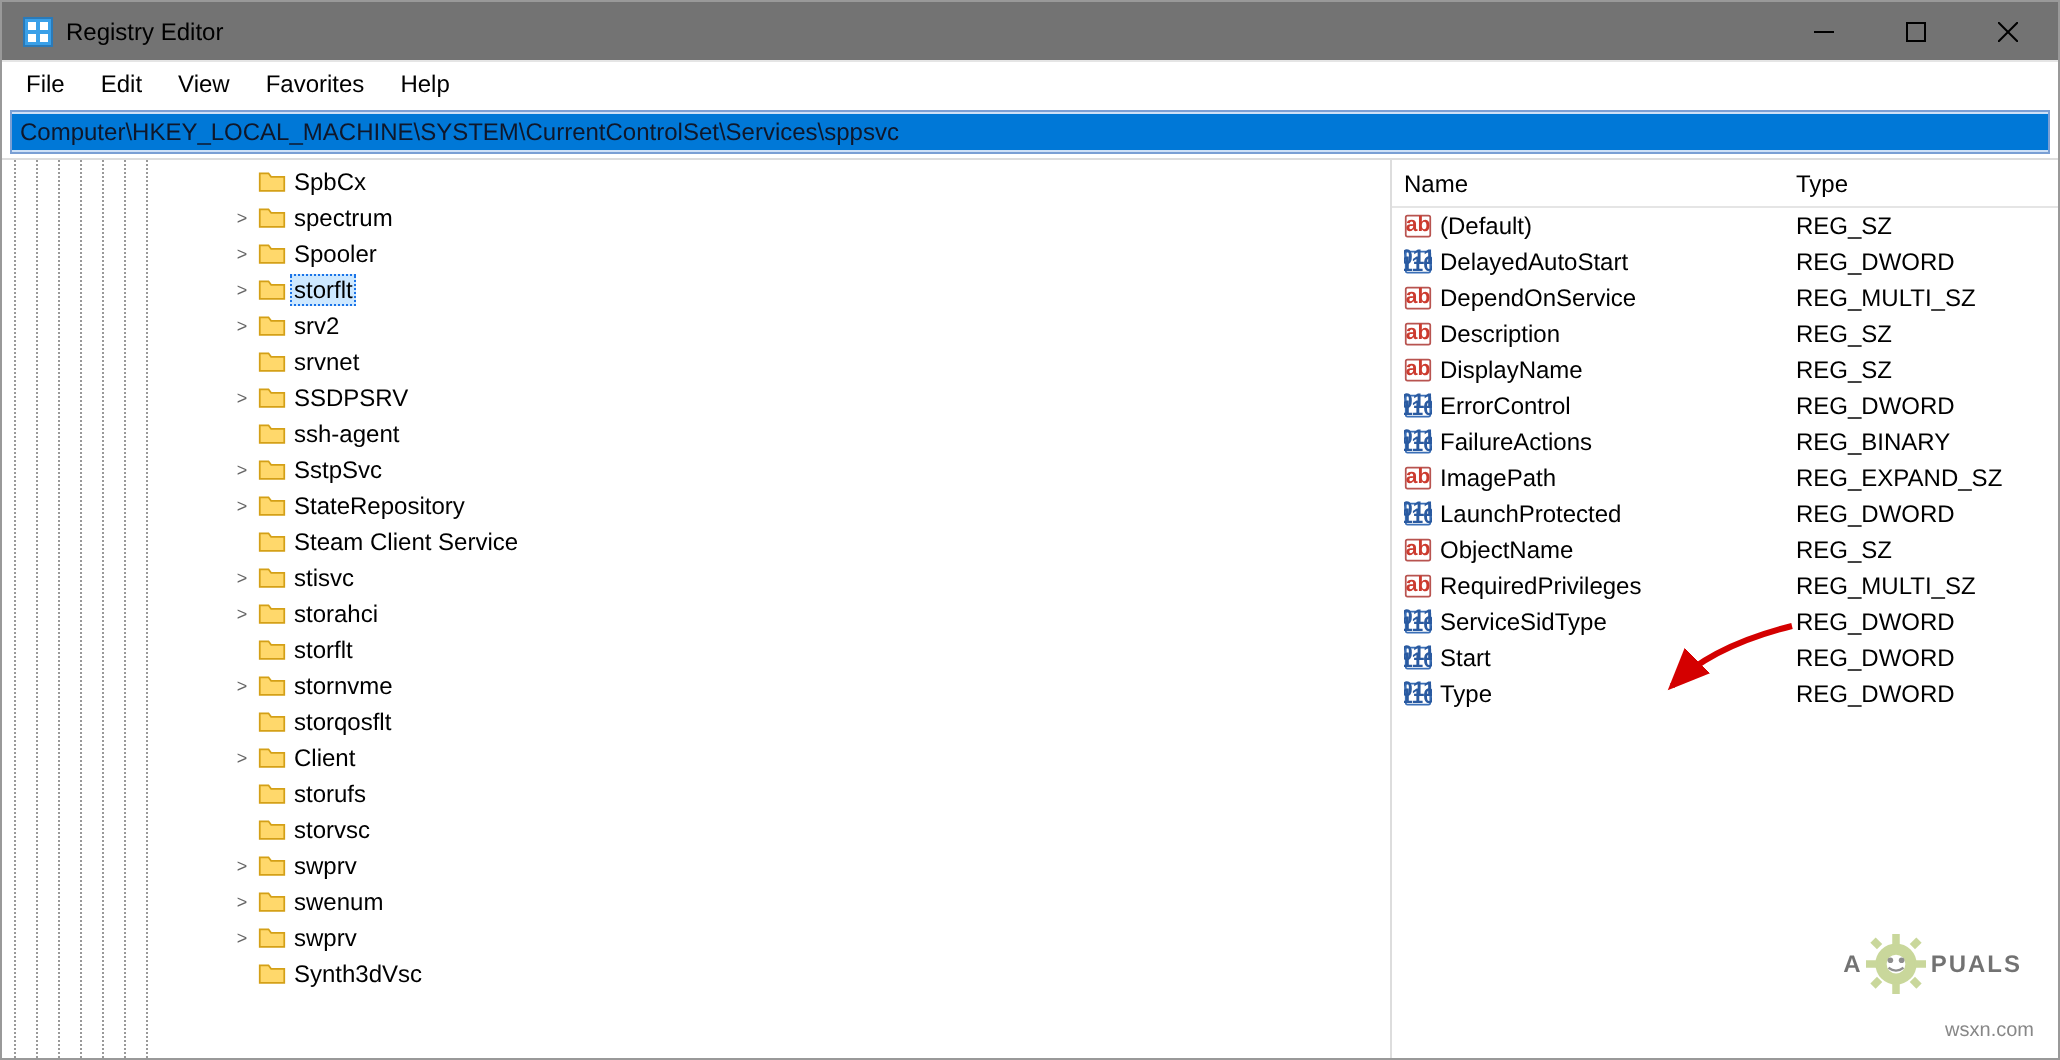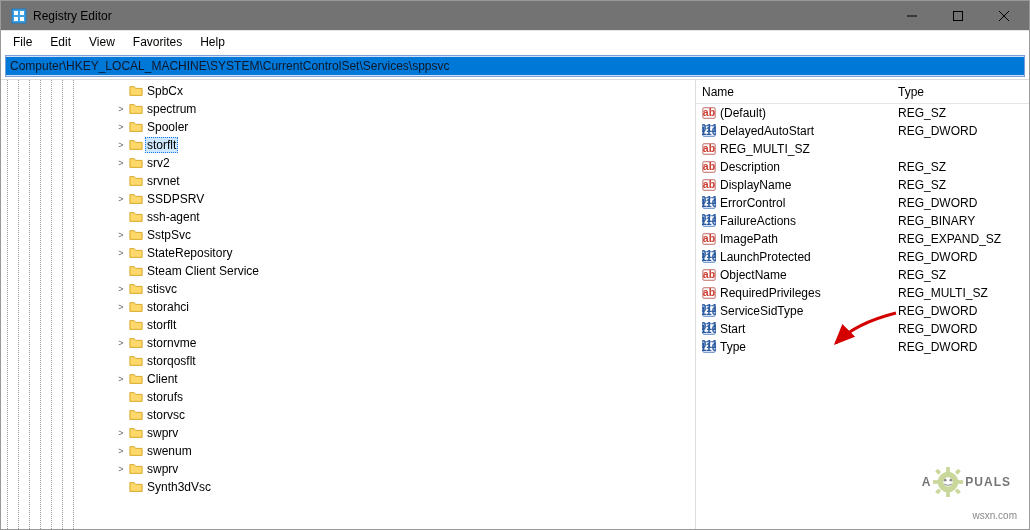--- a/index.html
+++ b/index.html
@@ -328,20 +328,21 @@
           <span class="vname">DelayedAutoStart</span>
           <span class="vtype">REG_DWORD</span>
         </div>
         <div class="val-row">
           <span class="reg-icon">
             <svg viewBox="0 0 16 16">
               <rect x="1" y="2" width="14" height="12" rx="1" fill="#fff" stroke="#b85450"></rect>
               <text x="8" y="11" text-anchor="middle" font-size="8" fill="#cc3b2f" font-weight="bold">ab</text>
             </svg>
           </span>
+          <span class="vname">DependOnService</span>
           <span class="vtype">REG_MULTI_SZ</span>
         </div>
         <div class="val-row">
           <span class="reg-icon">
             <svg viewBox="0 0 16 16">
               <rect x="1" y="2" width="14" height="12" rx="1" fill="#fff" stroke="#b85450"></rect>
               <text x="8" y="11" text-anchor="middle" font-size="8" fill="#cc3b2f" font-weight="bold">ab</text>
             </svg>
           </span>
           <span class="vname">Description</span>

